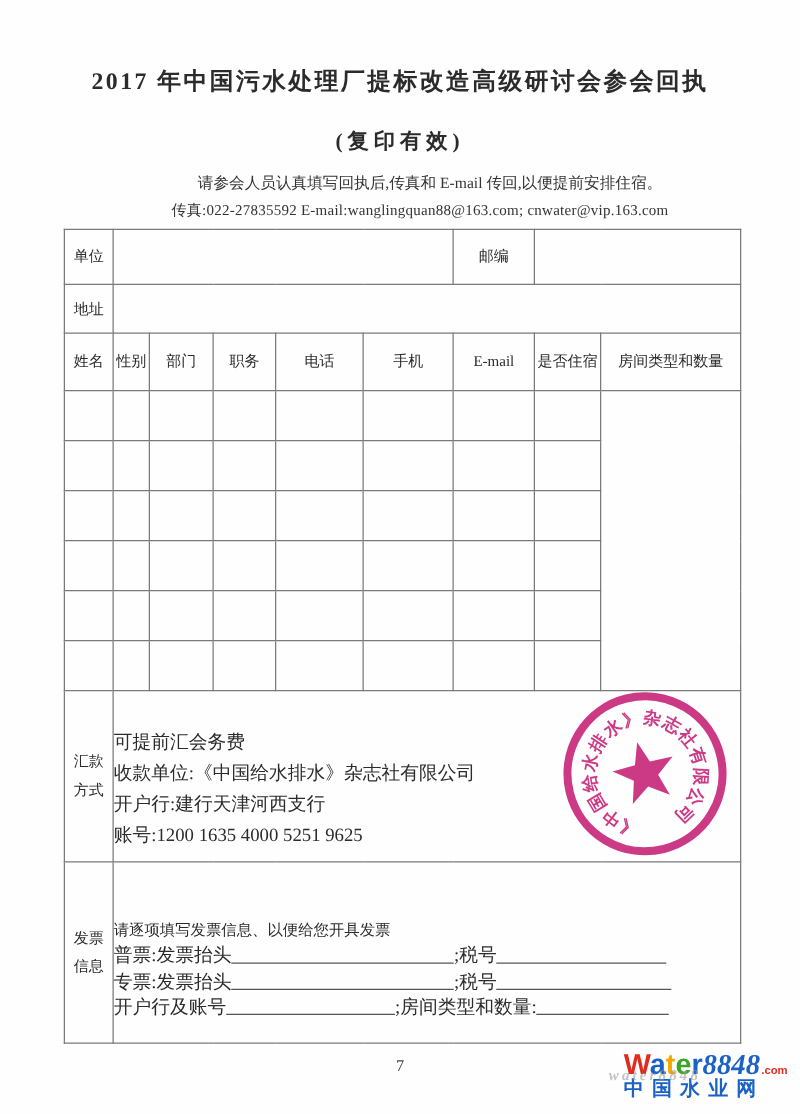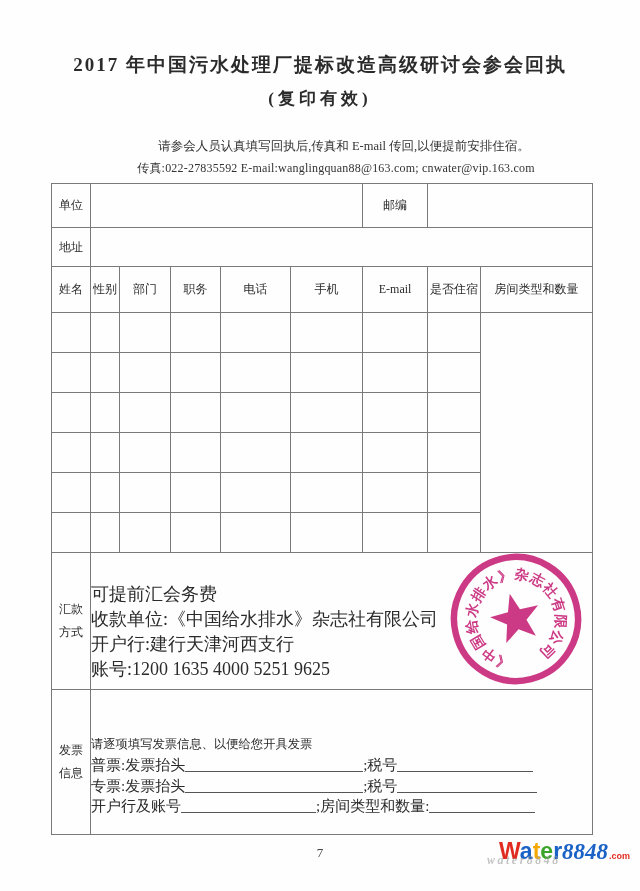--- a/index.html
+++ b/index.html
@@ -5,33 +5,33 @@
   html,body{margin:0;padding:0;}
   body{
     width:640px;height:891px;position:relative;background:#fefefe;
     font-family:"Liberation Serif","DejaVu Serif",serif;color:#2b2b2b;
     overflow:hidden;
   }
   .abs{position:absolute;}
   
   .title1{top:52px;left:0;width:640px;text-align:center;
     font-size:19px;font-weight:bold;letter-spacing:2px;}
-  .title2{top:87px;left:0;width:640px;text-align:center;
+  .title2{top:101px;left:0;width:640px;text-align:center;
     font-size:17px;font-weight:bold;letter-spacing:4px;}
   .notice{top:138px;left:0;width:640px;text-align:center;font-size:12.5px;color:#333;padding-left:24px;}
   .contact{top:160px;left:16px;width:640px;text-align:center;font-size:12px;color:#333;letter-spacing:.2px;}
   
   table.form{position:absolute;top:183px;left:51px;width:541px;
     border-collapse:collapse;table-layout:fixed;}
   table.form td,table.form th{border:1px solid #7a7a7a;padding:0;font-weight:normal;
     font-size:12px;color:#2b2b2b;vertical-align:middle;}
   td.lab,th.hd{text-align:center;}
   td.fill{background:transparent;}
   td.content{vertical-align:top;text-align:left;padding:0 6px 0 8px;}
-  .pay-line{line-height:25px;font-size:18px;white-space:nowrap;}
+  .pay-line{line-height:25px;font-size:15px;white-space:nowrap;}
   .pay-wrap{padding-top:22px;}
   .inv-wrap{padding-top:26px;}
   .inv-intro{line-height:22px;font-size:12.3px;}
   .inv-line{line-height:20.5px;font-size:15px;white-space:nowrap;}
   .blank{display:inline-block;border-bottom:1px solid #555;height:12px;
     transform:translateY(2px);}
   .lab2{line-height:23px;text-align:center;}
   
   .stamp{left:446px;top:549px;width:140px;height:140px;z-index:5;
     mix-blend-mode:multiply;opacity:.93;}
@@ -208,13 +208,14 @@
       <text transform="rotate(128.57142857142856)" y="-40" text-anchor="middle" class="stamp-char" fill="#c92a7c">公</text>
       <text transform="rotate(150)" y="-40" text-anchor="middle" class="stamp-char" fill="#c92a7c">司</text>
     </g>
 </svg>
 
 <div class="abs pagenum">7</div>
 
 <div class="abs logo">
   <div class="logo-ghost" style="color: rgb(155, 155, 155);">water8848</div>
   <div class="logo-row1"><span id="logo-word"><span style="color: rgb(224, 43, 32);">W</span><span style="color: rgb(26, 98, 197);">a</span><span style="color: rgb(245, 168, 0);">t</span><span style="color: rgb(58, 165, 41);">e</span><span style="color: rgb(26, 98, 197);">r</span></span><span class="logo-num" id="logo-num" style="color: rgb(26, 98, 197);">8848</span><span class="logo-com" id="logo-com" style="color: rgb(224, 43, 32);">.com</span></div>
+  <div class="logo-cn" id="logo-cn" style="color: rgb(26, 98, 197);">中国水业网</div>
 </div>
 
 </body></html>

